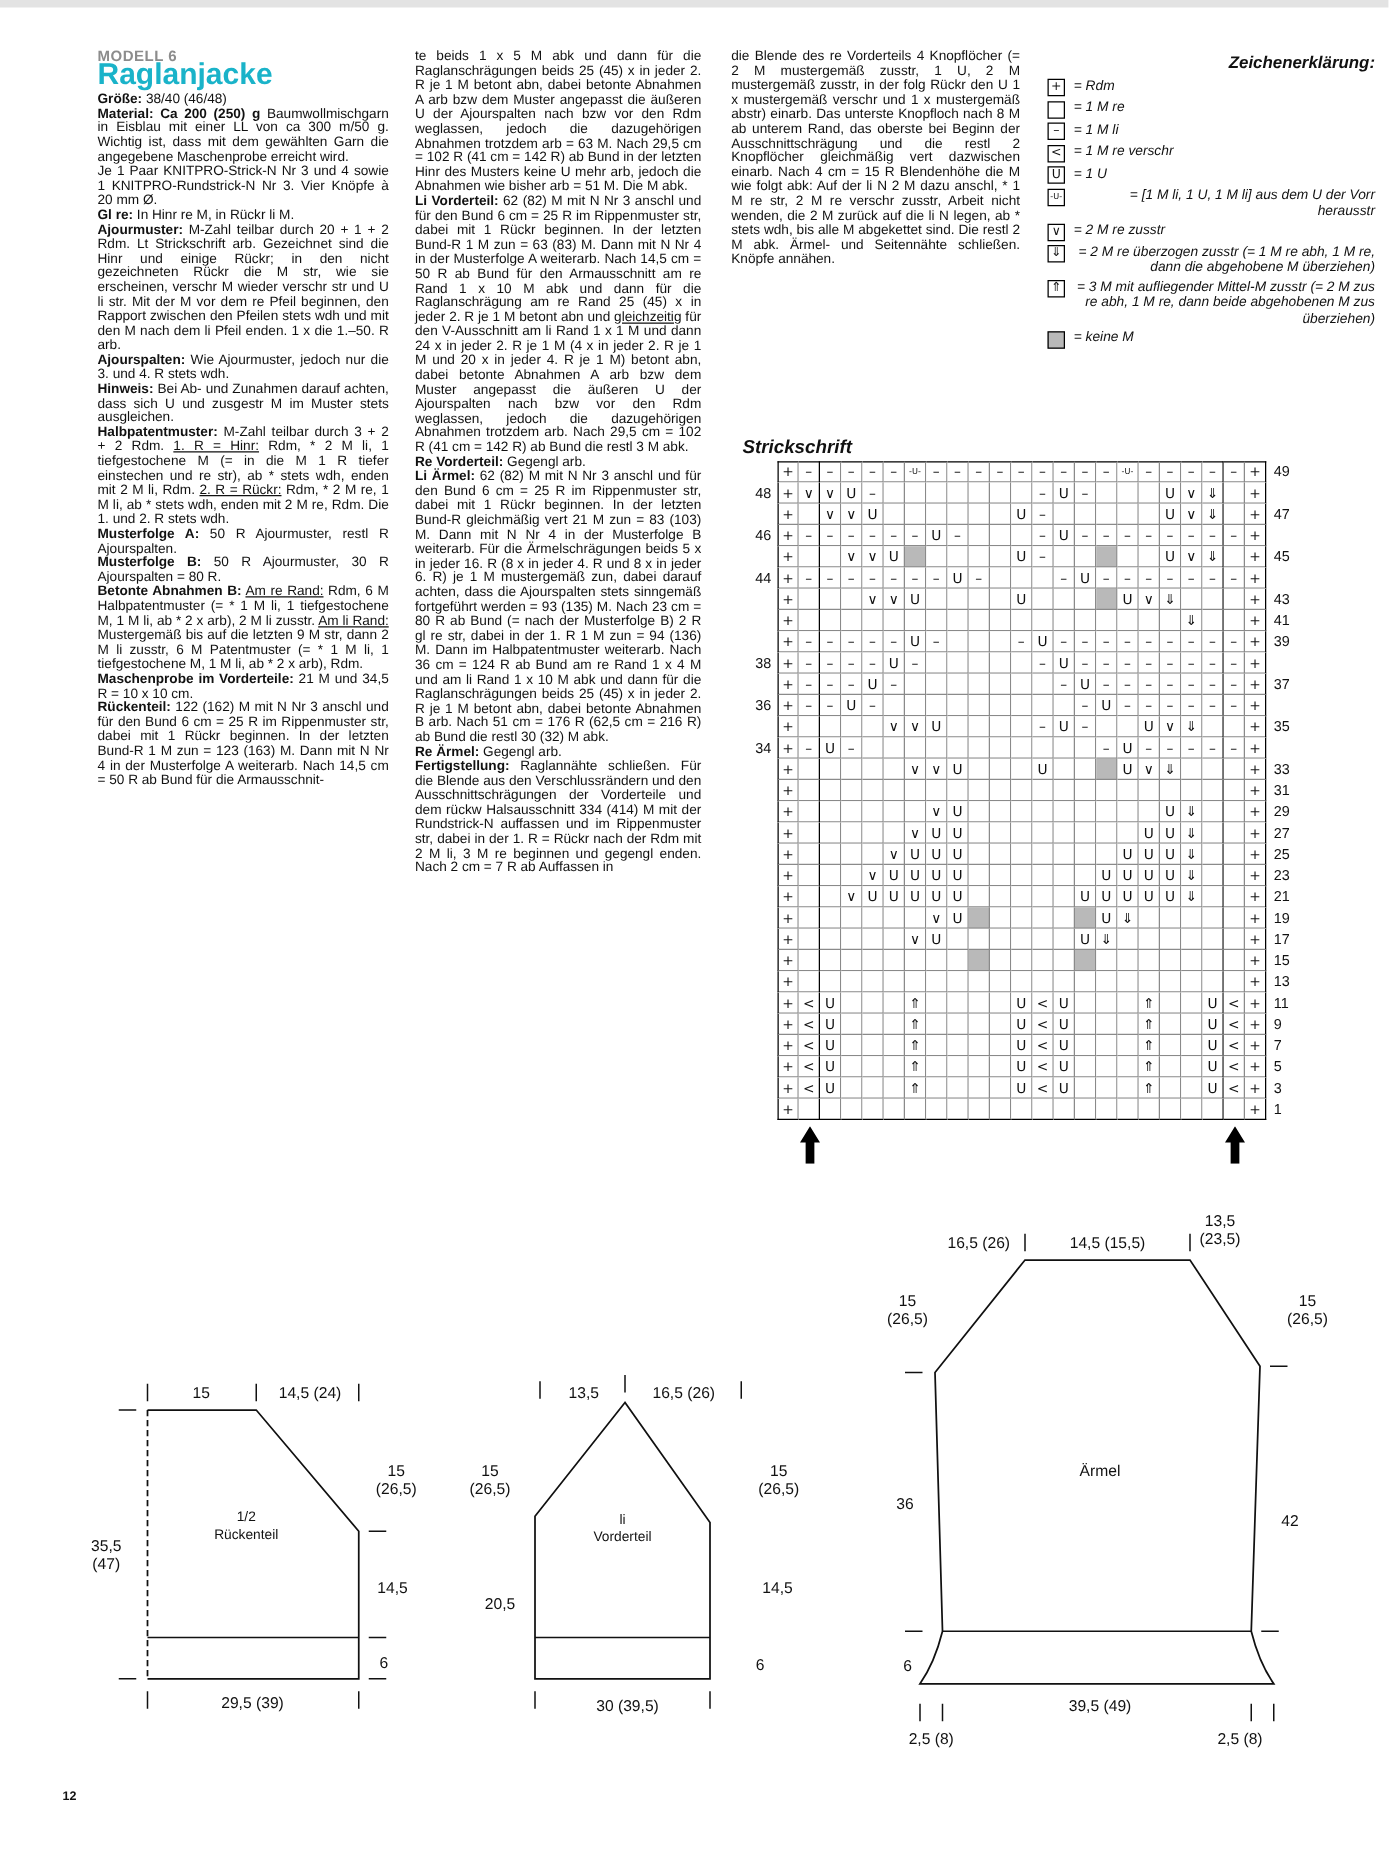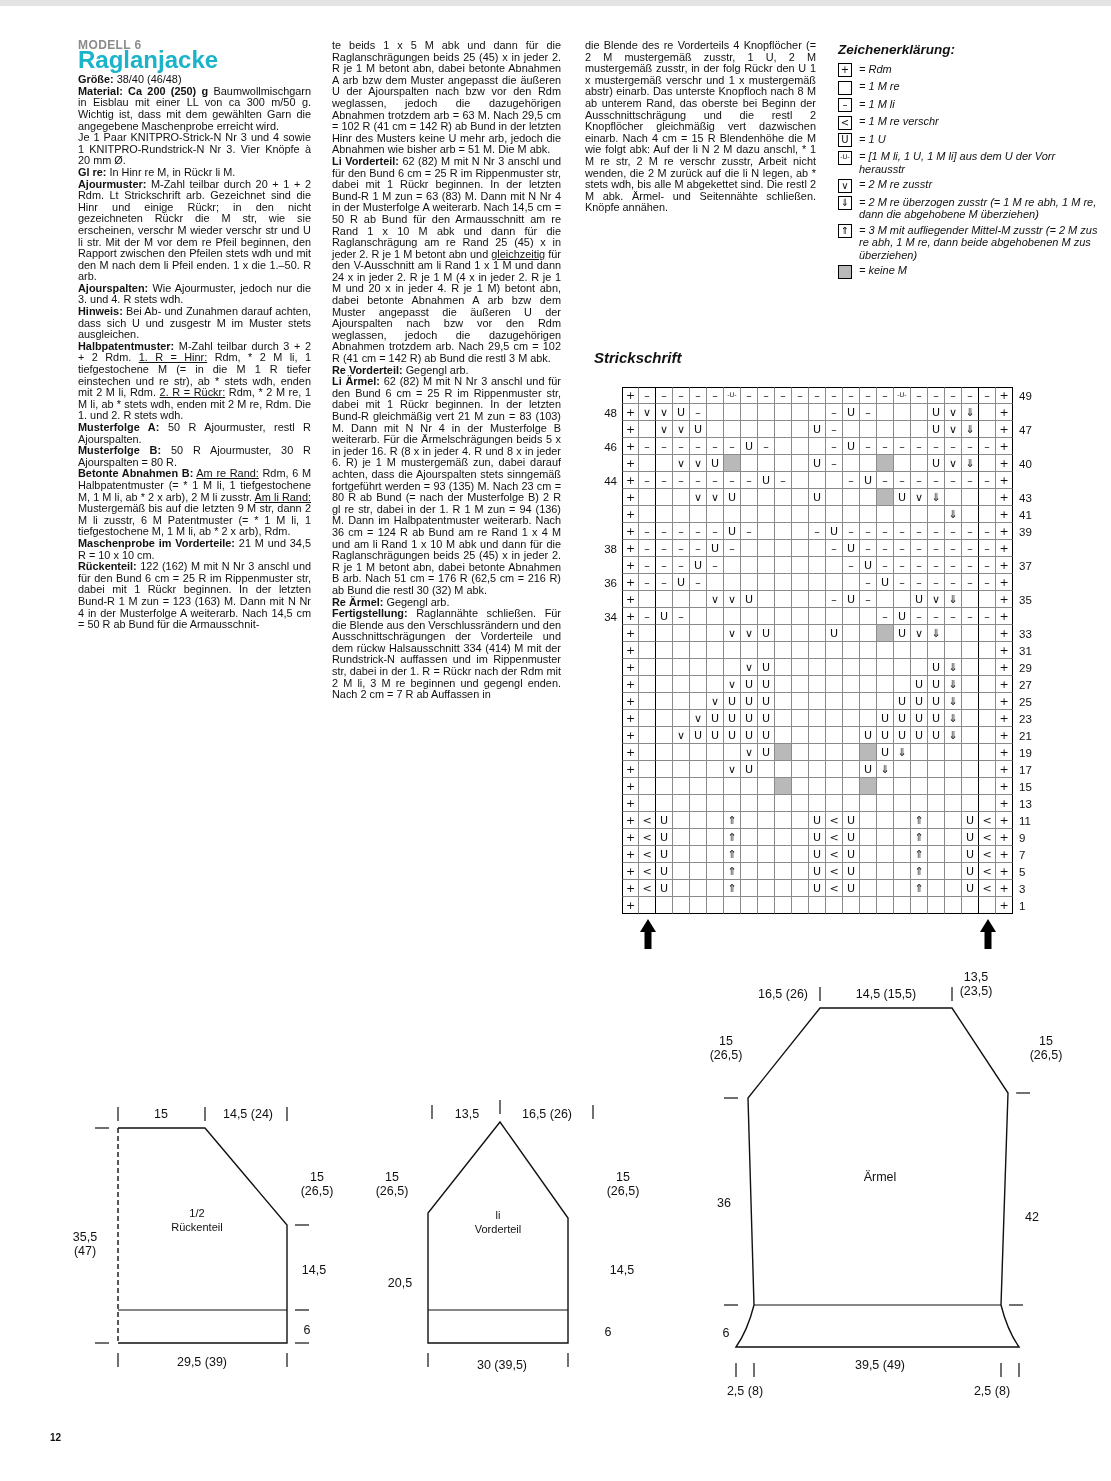--- a/index.html
+++ b/index.html
@@ -11,32 +11,32 @@
   .c1{left:78px;top:40px;width:233px;}
   .c2{left:332px;top:40px;width:229px;}
   .c3{left:585px;top:40px;width:231px;}
   .model-label{color:#8c8c8c;font-weight:bold;font-size:12px;letter-spacing:.4px;margin-bottom:2px;}
   .title{color:#1ab3c9;font-size:24px;font-weight:bold;margin:0 0 9px 0;}
   .para{margin:0;text-align:justify;}
   .para b{font-weight:bold;}
   .para u{text-underline-offset:1px;}
 
   .legend{position:absolute;left:838px;top:44px;width:262px;font-size:11px;
-          font-style:italic;line-height:12.5px;}
+          font-style:italic;line-height:12.5px;text-align:right;}
   .legend-title{font-weight:bold;font-size:13.5px;margin-bottom:6px;}
   .litem{display:flex;gap:7px;margin-bottom:3px;}
   .sym{flex:0 0 auto;width:14px;height:14px;border:1.2px solid #000;display:flex;
        align-items:center;justify-content:center;font-style:normal;font-size:10px;
        line-height:1;margin-top:.5px;box-sizing:border-box;background:#fff;
        font-family:"DejaVu Sans",sans-serif;}
   .sym.gray{background:#b9b9b9;}
   .sym.small{font-size:6.5px;letter-spacing:0;}
 
   .chart-block{position:absolute;left:592px;top:349px;}
-  .chart-title{font-weight:bold;font-style:italic;font-size:15px;margin:0 0 21px 2px;}
+  .chart-title{font-weight:bold;font-style:italic;font-size:15px;margin:0 0 3px 2px;}
   #chart-grid{display:grid;}
   .cell{width:17px;height:17px;box-sizing:border-box;border-right:1px solid #8a8a8a;
         border-bottom:1px solid #8a8a8a;display:flex;align-items:center;justify-content:center;
         font-size:11px;line-height:1;background:#fff;font-family:"DejaVu Sans",sans-serif;}
   .cell.bt{border-top:1.6px solid #000;}
   .cell.bb{border-bottom:1.6px solid #000;}
   .cell.bl{border-left:1.6px solid #000;}
   .cell.br{border-right:1.6px solid #000;}
   .cell.hv{border-right:1.6px solid #000;}
   .cell.gray{background:#b9b9b9;}
@@ -262,21 +262,21 @@
         <div class="cell"></div>
         <div class="cell"></div>
         <div class="cell gray"></div>
         <div class="cell"></div>
         <div class="cell"></div>
         <div class="cell">U</div>
         <div class="cell">∨</div>
         <div class="cell hv">⇓</div>
         <div class="cell"></div>
         <div class="cell br">+</div>
-        <div class="rlab right">40</div>
+        <div class="rlab right">45</div>
         <div class="rlab left">44</div>
         <div class="cell bl">+</div>
         <div class="cell hv">–</div>
         <div class="cell">–</div>
         <div class="cell">–</div>
         <div class="cell">–</div>
         <div class="cell">–</div>
         <div class="cell">–</div>
         <div class="cell">–</div>
         <div class="cell">U</div>

